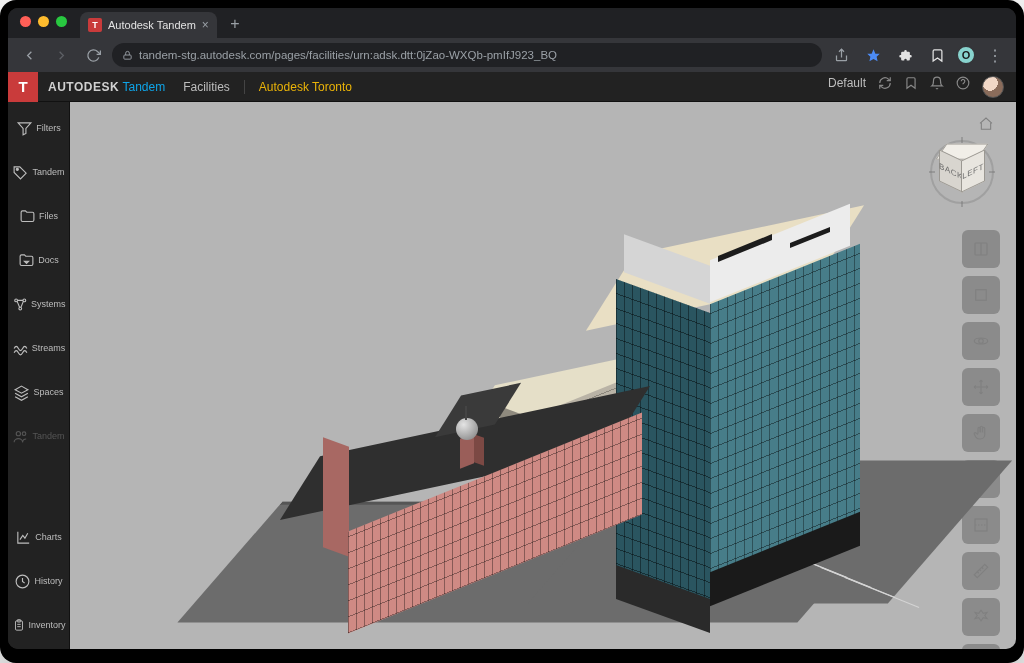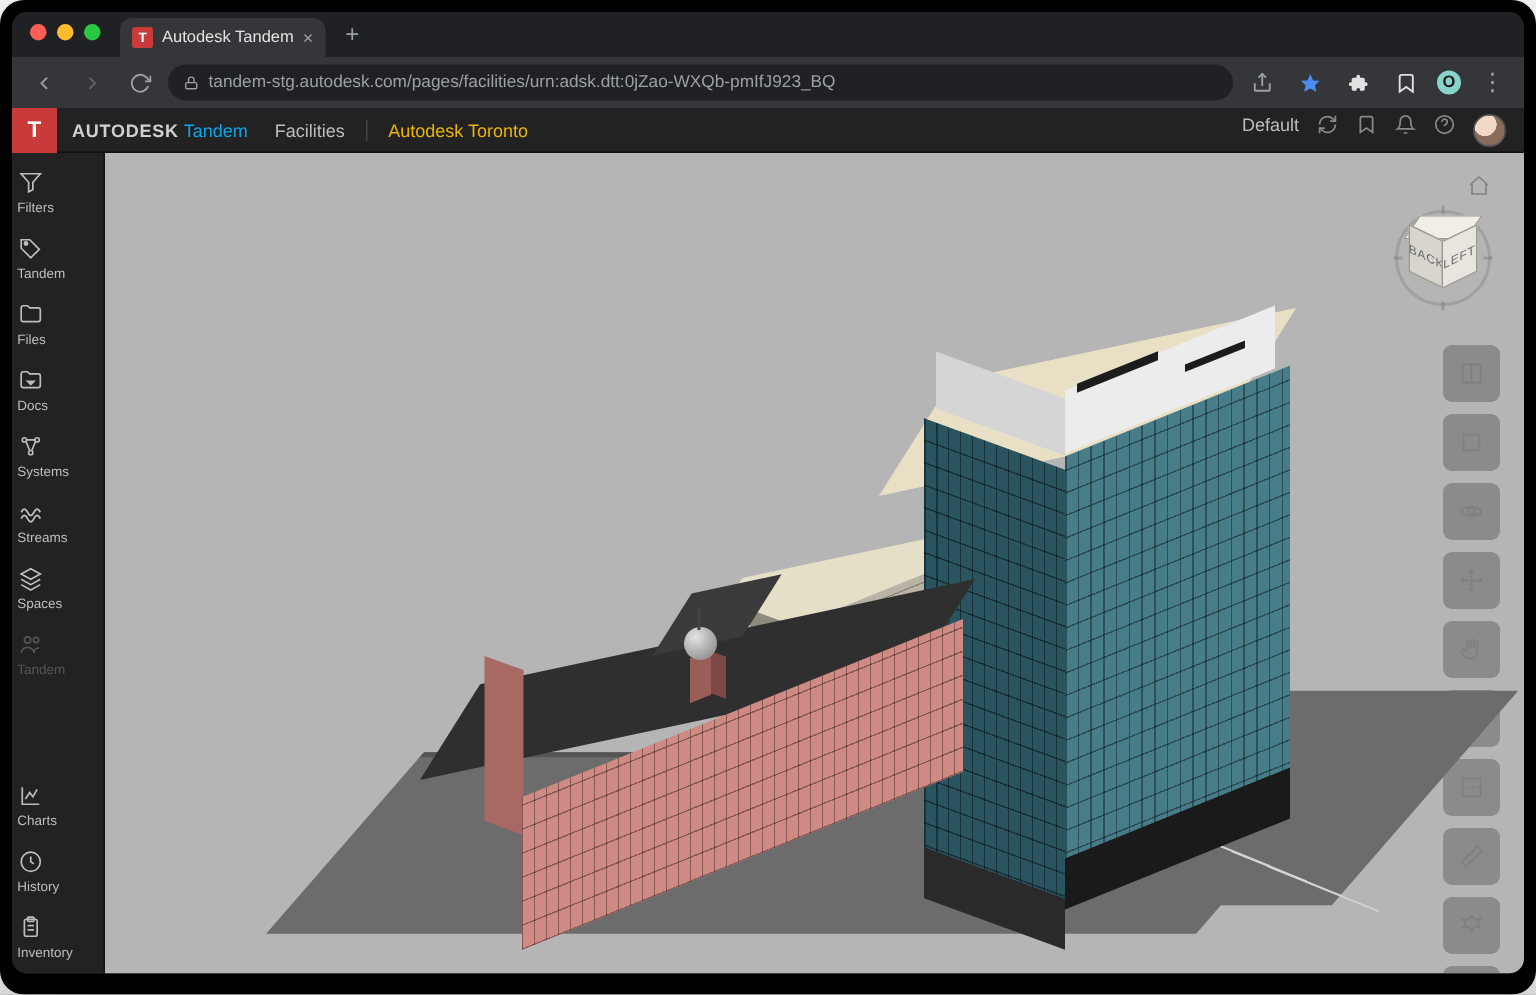--- a/index.html
+++ b/index.html
@@ -137,21 +137,21 @@
     }
     .left-rail {
       width: 62px; background: #222;
       border-right: 1px solid #111;
       display:flex; flex-direction:column; align-items:center;
       padding-top: 6px;
       gap: 4px;
     }
     .rail-item {
       width: 54px; height: 40px;
-      display:flex; flex-direction:column; align-items:flex-start; justify-content:center;
+      display:flex; flex-direction:row; align-items:center; justify-content:center;
       color:#bdbdbd; gap:3px;
       border-radius: 6px;
     }
     .rail-item.disabled { color:#555; }
     .rail-item svg { width:17px; height:17px; }
     .rail-item .lbl { font-size: 9px; }
     .rail-spacer { flex:1; }
 
     .viewport {
       flex:1; position:relative; background:#b5b5b5; overflow:hidden;

